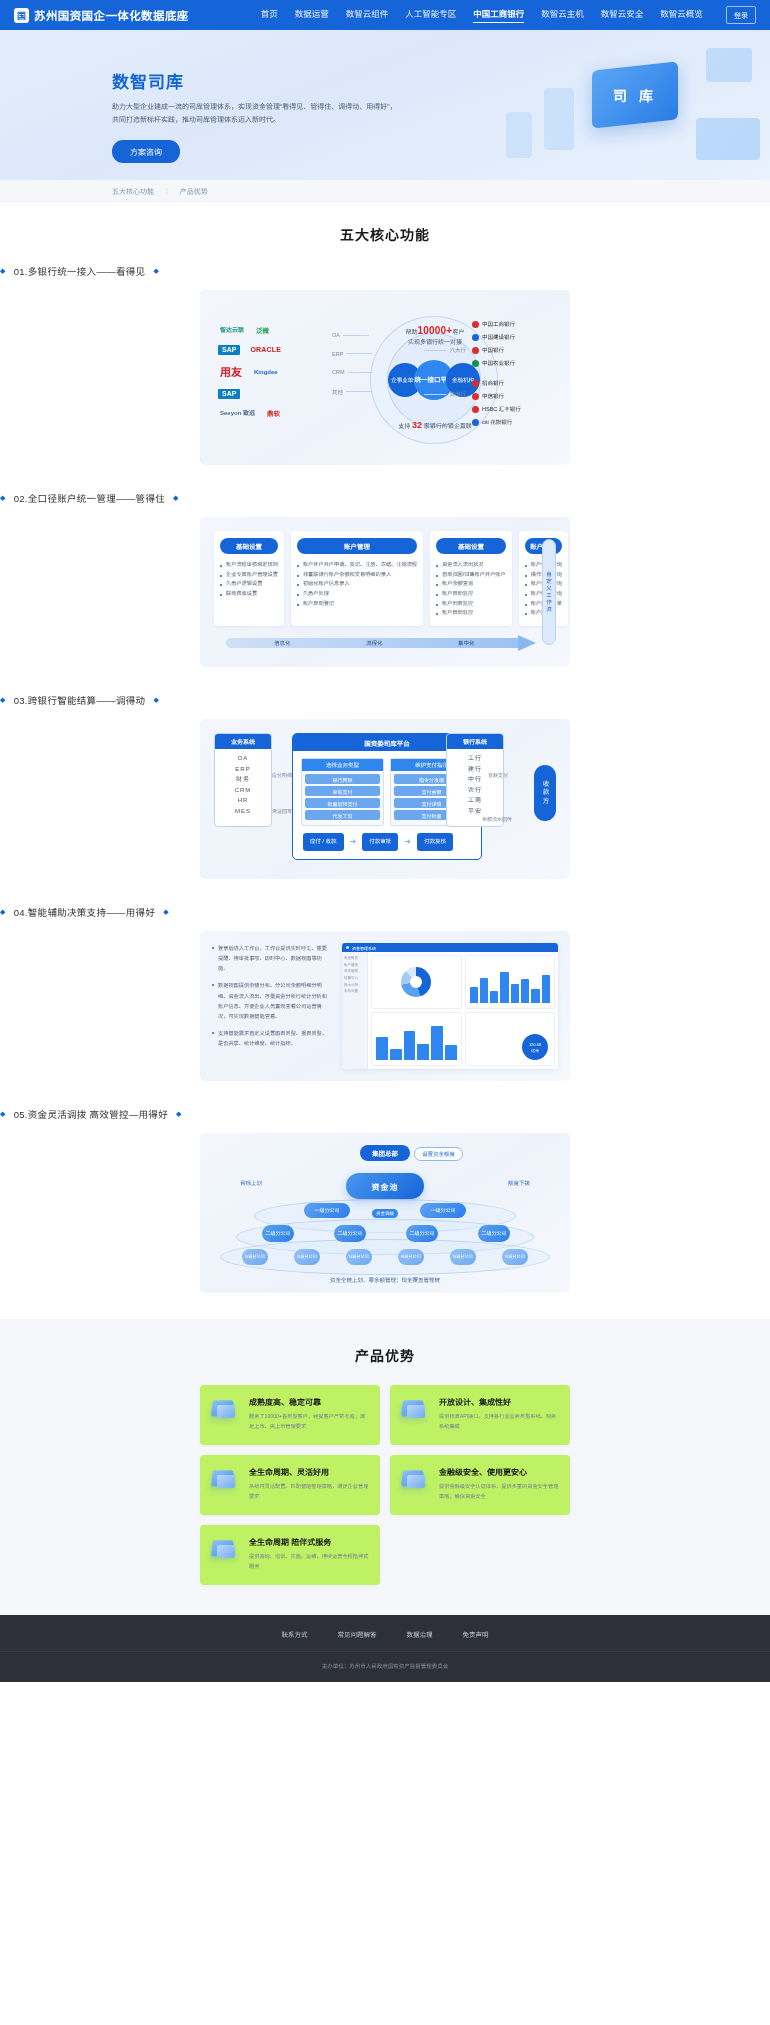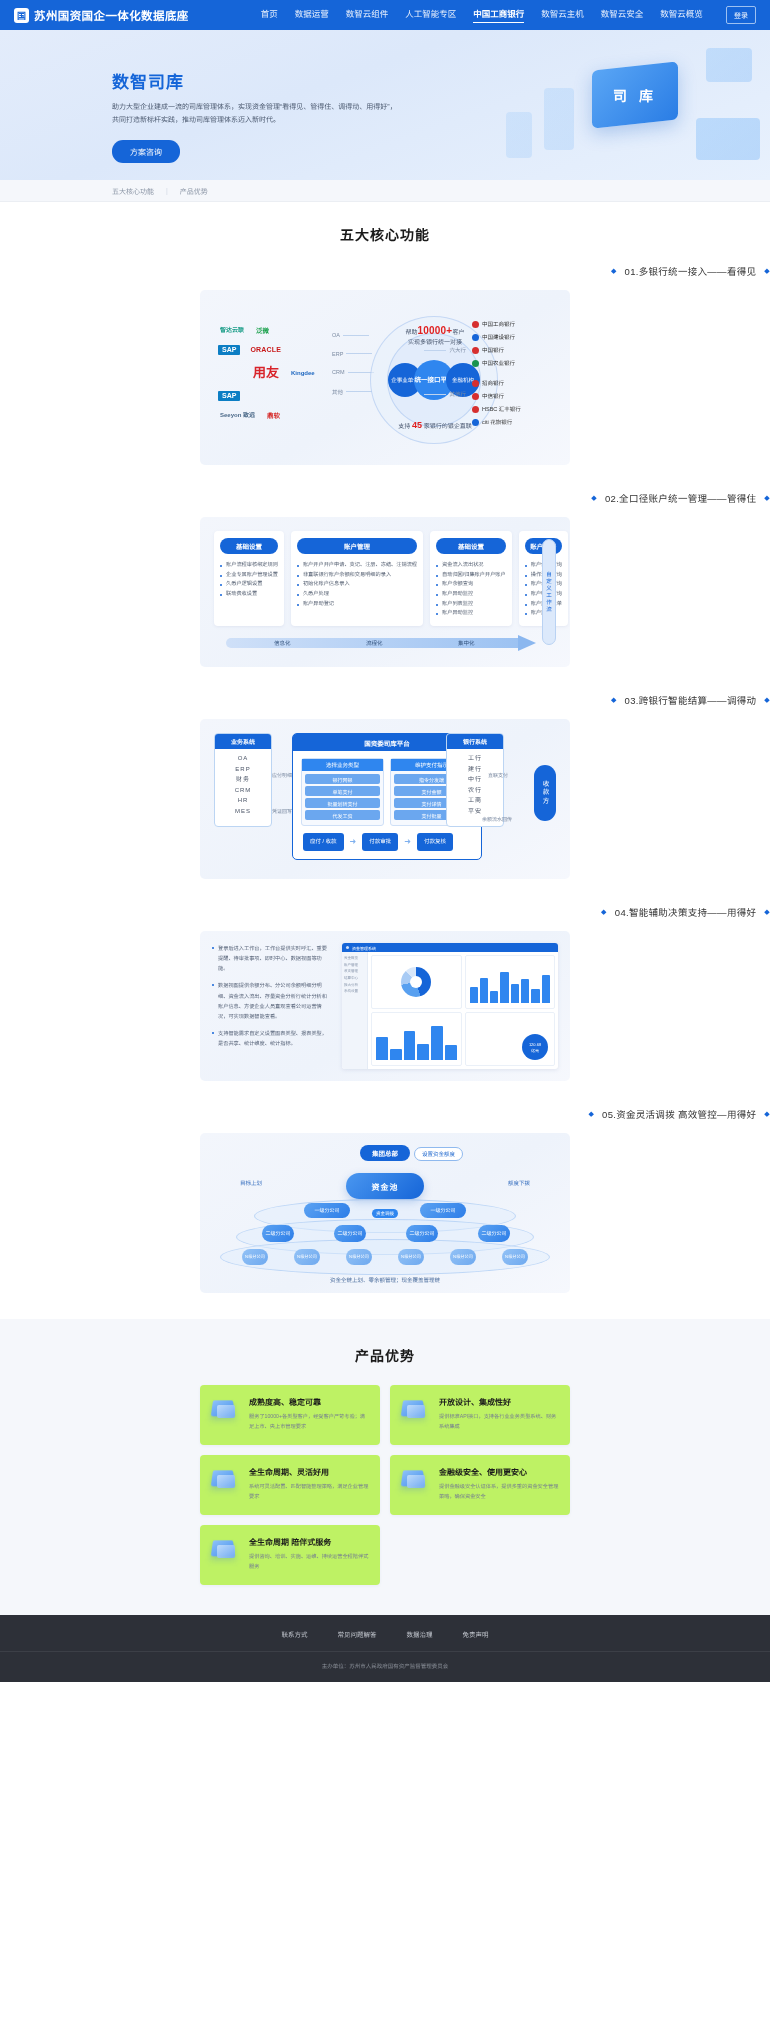--- a/index.html
+++ b/index.html
@@ -100,40 +100,40 @@
 
   
   .features { background: #fff; padding: 22px 0 26px; }
   .sec-title {
     text-align: center; font-size: 14px; font-weight: bold;
     color: #1a1a1a; letter-spacing: 1px; margin-bottom: 20px;
   }
   .sub-title {
     text-align: center; font-size: 9.5px; color: #333;
     margin: 0 0 12px; display: flex; align-items: center;
-    justify-content: flex-end; gap: 8px; letter-spacing: .3px;
+    justify-content: flex-start; gap: 8px; letter-spacing: .3px;
   }
   .diamond { color: #1565d8; font-size: 7px; }
   .panel {
     width: 370px; margin: 0 auto;
     background: linear-gradient(150deg,#f3f6fc 0%,#eef3fb 55%,#f6f8fd 100%);
     border-radius: 5px; position: relative; overflow: hidden;
   }
 
   
   .d1 { height: 175px; }
   .d1 .logos { position: absolute; left: 18px; top: 36px; width: 108px; }
   .logo-row { display: flex; gap: 8px; margin-bottom: 10px; align-items: center; }
   .brand {
     font-size: 6px; font-weight: bold; line-height: 1.1;
     padding: 1px 2px; border-radius: 1px; white-space: nowrap;
   }
   .b-sap { background:#0c7ec4; color:#fff; font-size:7px; padding:1px 4px; }
   .b-oracle { color:#c8191a; font-size:7px; letter-spacing:.2px;}
-  .b-yonyou { color:#d8232a; font-size:13px;margin-left:33px; }
+  .b-yonyou { color:#d8232a; font-size:11px; }
   .b-kingdee { color:#1f68c0; font-size:6px; }
   .b-green { color:#19a04b; font-size:6.5px; }
   .b-teal { color:#1b9d88; font-size:6px; }
   .b-grey { color:#4d6b8a; font-size:6px; }
   .b-red2 { color:#d62f2f; font-size:6.5px; }
   .sys-labels { position:absolute; left:132px; top:42px; }
   .sys-lab {
     font-size:5.5px; color:#7d8ca3; margin-bottom:12.5px;
     display:flex; align-items:center; gap:3px;
   }
@@ -494,21 +494,21 @@
         <div class="core-c">金融机构</div>
       </div>
     </div>
 
     <div class="stat-top">
       <span>帮助</span><b>10000+</b><span>客户</span>
       <div>实现多银行统一对接</div>
     </div>
     <div class="stat-bot">
       <span>支持</span>
-      <b>45</b>
+      <b>32</b>
       <span>家银行的银企直联</span>
     </div>
 
     <div class="bank-group" style="right:104px;top:56px;">六大行</div>
     <div class="bank-group" style="right:104px;top:100px;">其他行</div>
 
     <div class="banks">
       <div class="bank">
           <i></i>
           <span>中国工商银行</span>

